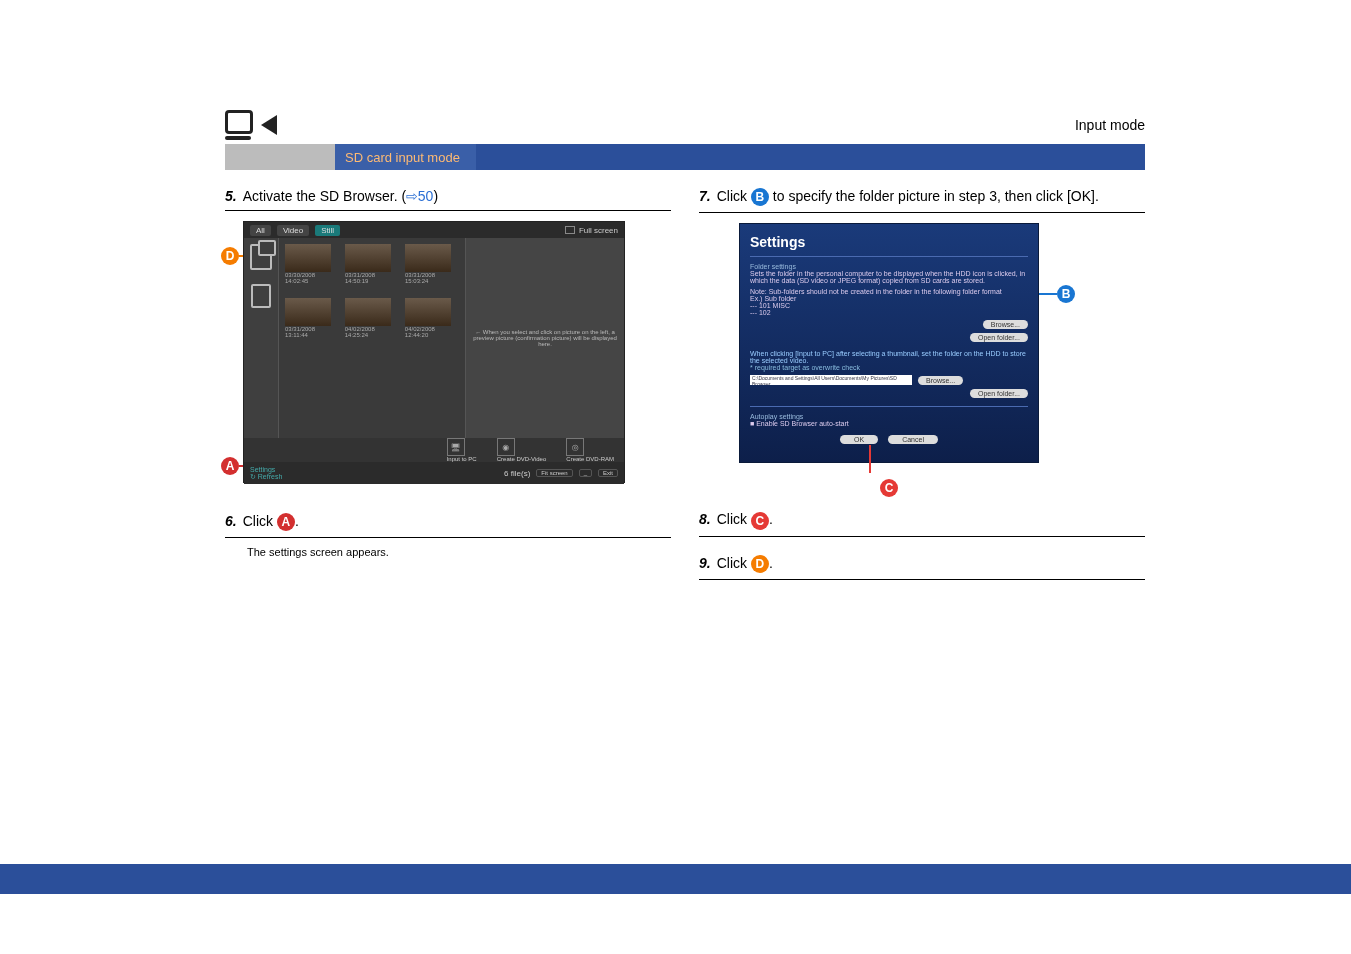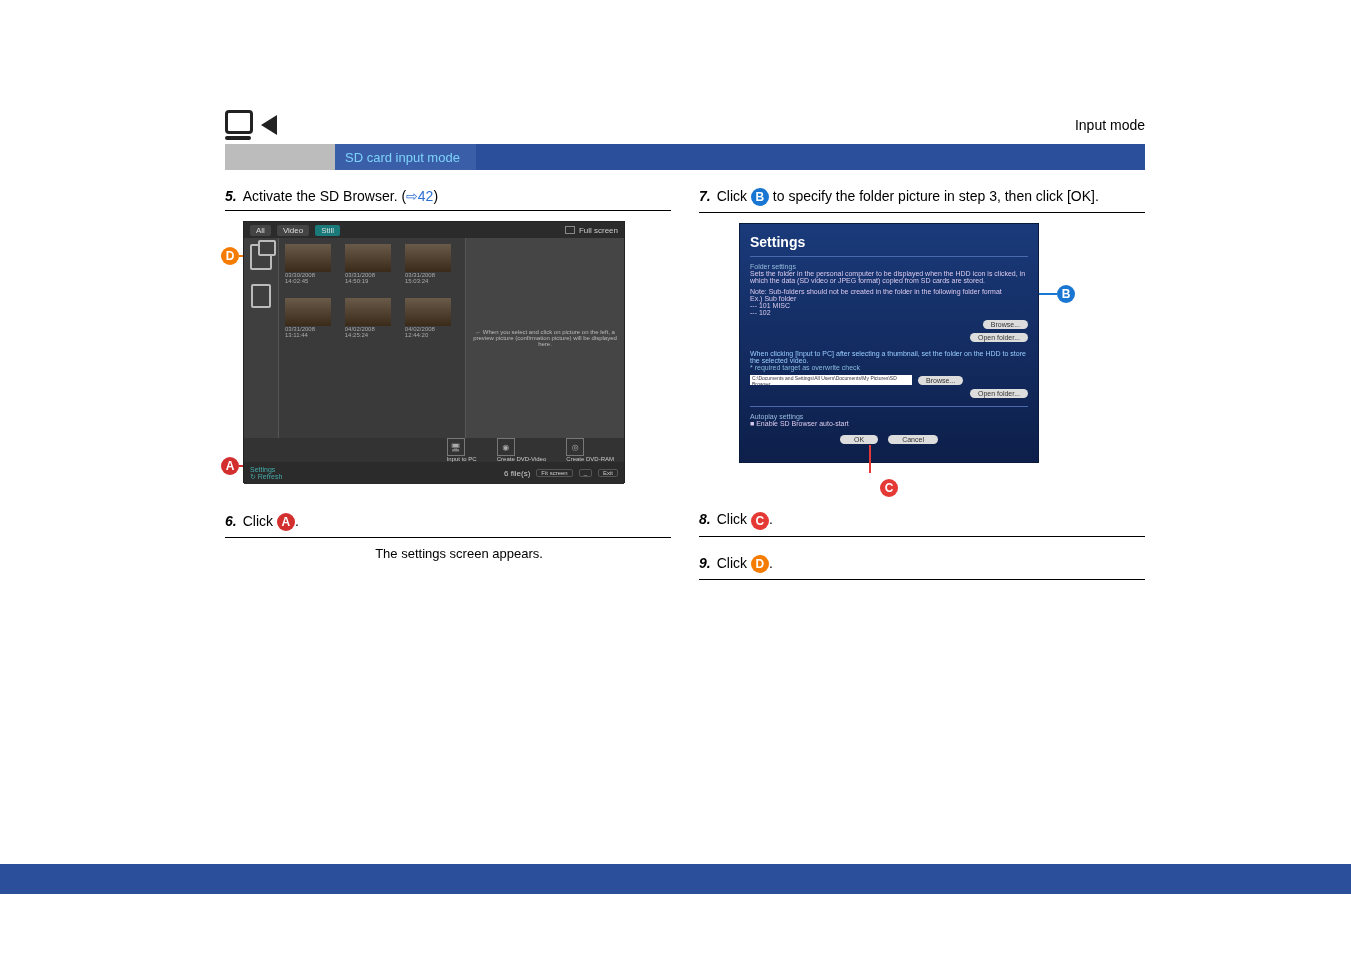--- a/index.html
+++ b/index.html
@@ -61,21 +61,21 @@
     display: flex;
     align-items: stretch;
     margin-bottom: 18px;
   }
   .blue-bar .spacer-grey {
     width: 110px;
     background: #bcbcbc;
   }
   .blue-bar .title-seg {
     background: #3a5fa8;
-    color: #7dd3fc;
+    color: #fdba74;
     font-size: 13px;
     padding: 5px 16px 5px 10px;
     display: flex;
     align-items: center;
     flex: 0 0 auto;
   }
   .blue-bar .rest {
     flex: 1;
     background: #2b4f9a;
   }
@@ -120,23 +120,22 @@
     text-align: center;
     line-height: 18px;
     vertical-align: middle;
   }
   .cA { background: #d32f2f; }
   .cB { background: #1976d2; }
   .cC { background: #e53935; }
   .cD { background: #f57c00; }
   .hr-thin { border: none; border-top: 1px solid #000; margin: 2px 0 8px 0; }
   .sub-text {
-    font-size: 13px;
+    font-size: 11px;
     margin: 4px 0 18px 22px;
-    text-align: center;
   }
 
   
   .browser-mock {
     width: 380px; height: 260px;
     background: #3a3a3a;
     border: 1px solid #222;
     margin: 10px 0 30px 18px;
     position: relative;
     color: #ccc;
@@ -228,21 +227,21 @@
       <div class="rest"></div>
     </div>
 
     <div class="columns">
 
       <div class="col">
 
         <div class="step-line">
           <span class="step-num">5.</span>
           <span>
-            <span class="step-text">Activate the SD Browser. (</span><span class="arrow-link">⇨</span><span class="link-num">42</span><span class="step-text">)</span>
+            <span class="step-text">Activate the SD Browser. (</span><span class="arrow-link">⇨</span><span class="link-num">50</span><span class="step-text">)</span>
           </span>
         </div>
         <hr class="hr-thin">
 
         <div style="position:relative;">
 
           <span class="circ cD callout" style="left:-4px; top:26px;">D</span>
           <div class="callout-line-h" style="color:#f57c00; left:14px; top:34px; width:26px;"></div>
 
           <span class="circ cA callout" style="left:-4px; top:236px;">A</span>

